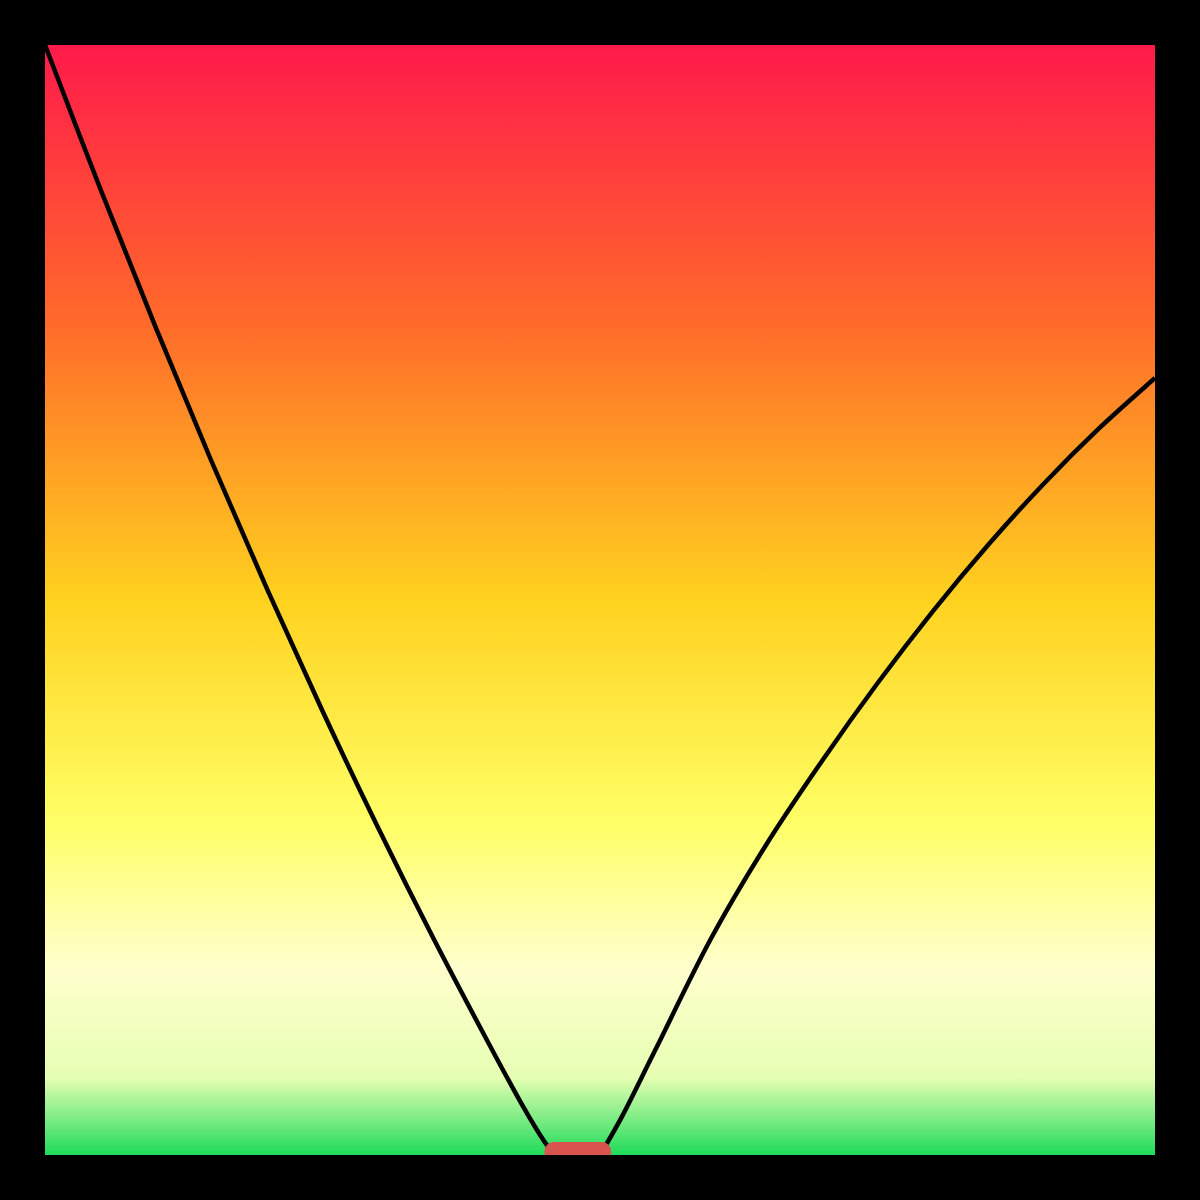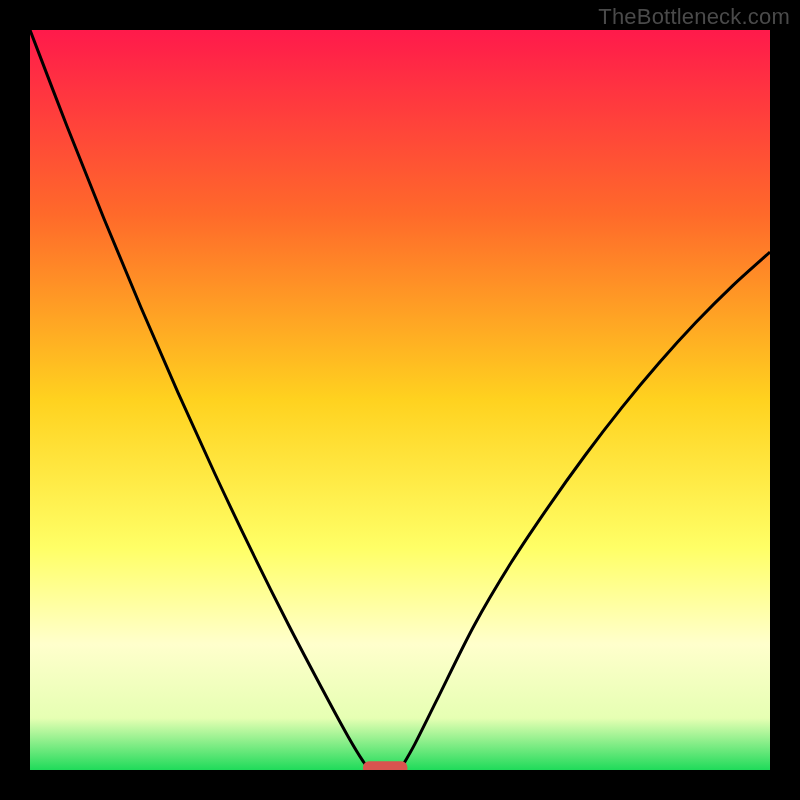--- a/index.html
+++ b/index.html
@@ -33,21 +33,20 @@
     font-size: 22px;
     font-weight: 500;
     letter-spacing: 0.2px;
     user-select: none;
   }
 </style>
 </head>
 <body>
 
 <div class="frame">
-  <div class="watermark">TheBottleneck.com</div>
   <svg class="plot" viewBox="0 0 740 740" preserveAspectRatio="none">
     <defs>
       <linearGradient id="bg-grad" x1="0" y1="0" x2="0" y2="1">
           <stop offset="0%" stop-color="#ff1a4b"></stop>
           <stop offset="25%" stop-color="#ff6a2a"></stop>
           <stop offset="50%" stop-color="#ffd21f"></stop>
           <stop offset="70%" stop-color="#ffff66"></stop>
           <stop offset="83%" stop-color="#ffffcc"></stop>
           <stop offset="93%" stop-color="#e6ffb3"></stop>
           <stop offset="100%" stop-color="#1fdb5a"></stop>

